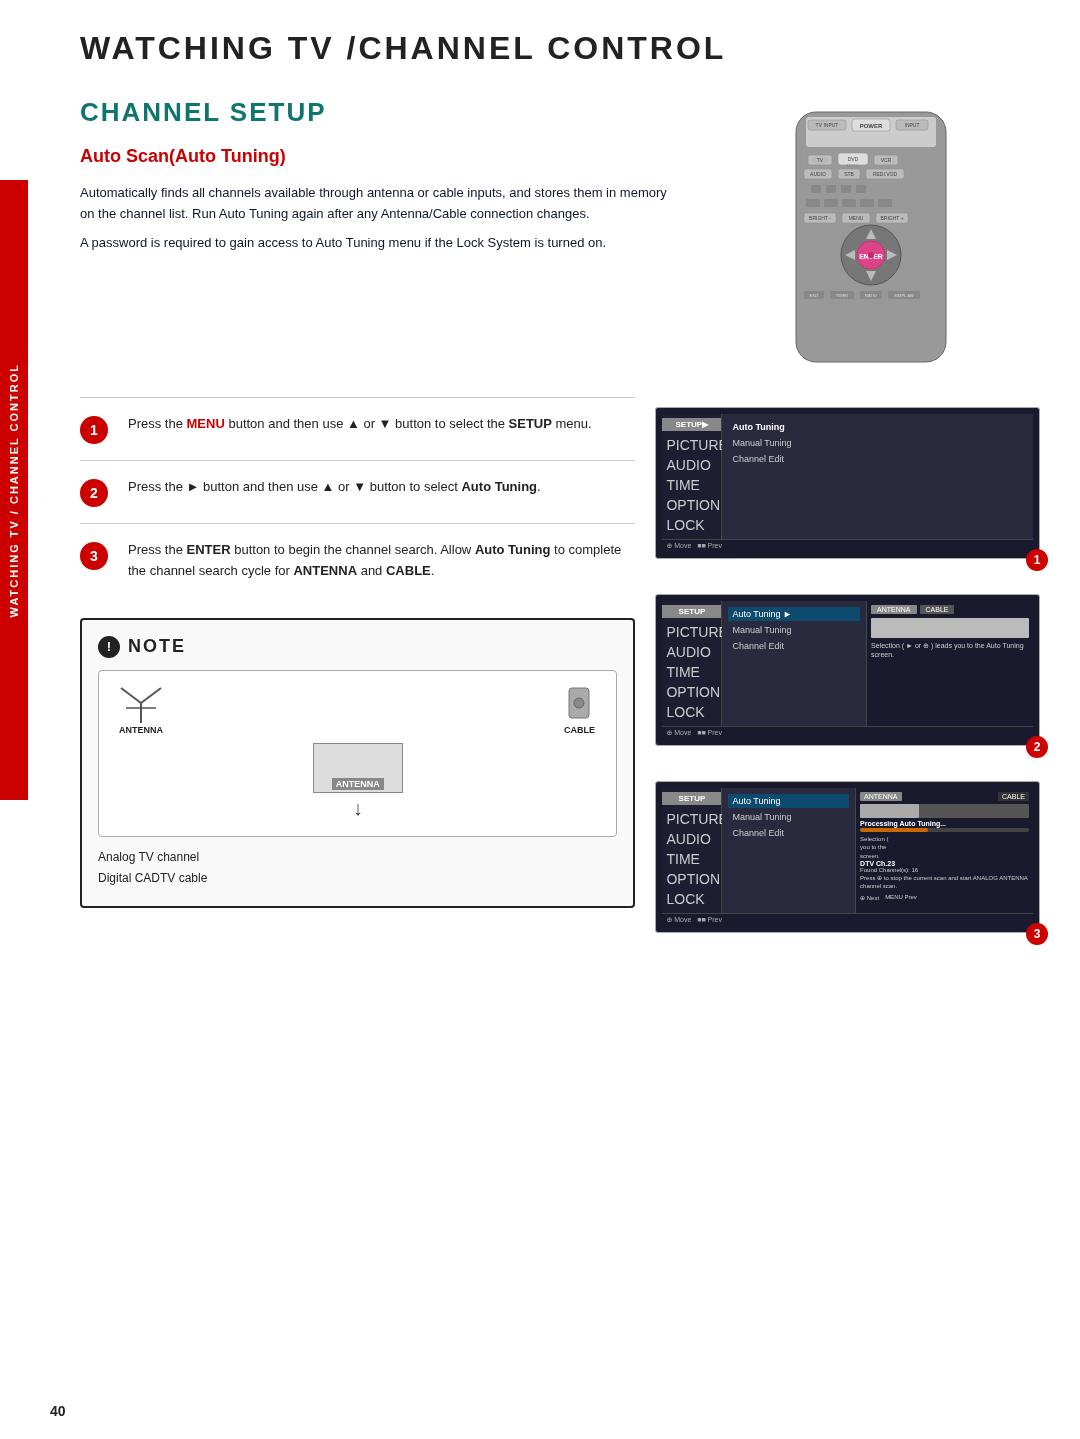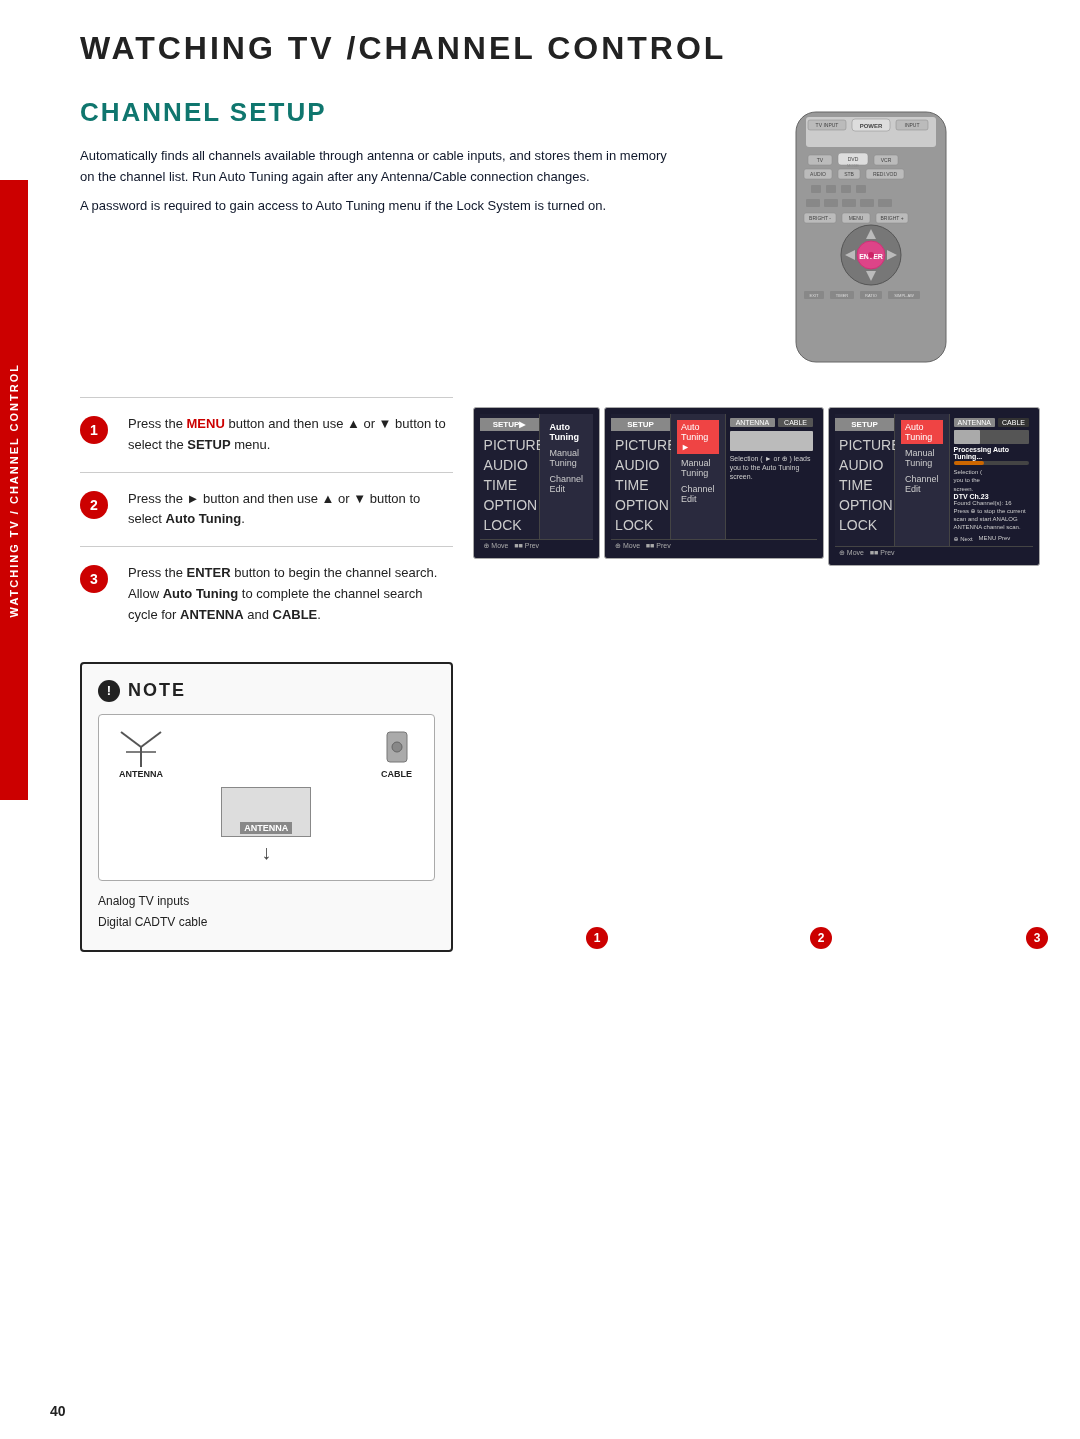--- a/index.html
+++ b/index.html
@@ -275,21 +275,21 @@
       padding: 2px 4px;
       margin-bottom: 2px;
     }
 
     .menu-main .menu-option.highlighted {
       color: #fff;
       font-weight: bold;
     }
 
     .menu-main .menu-option.selected {
-      background: #ef4444;
+      background: #0c4a6e;
       color: #fff;
     }
 
     .screenshot-footer {
       background: #1a1a2e;
       color: #aaa;
       font-size: 7px;
       padding: 2px 4px;
       border-top: 1px solid #444;
       text-align: left;
@@ -317,22 +317,22 @@
       margin-top: 0;
     }
 
     .steps-col {
       flex: 1.3;
     }
 
     .screenshots-col {
       flex: 0.9;
       display: flex;
-      flex-direction: row;
-      gap: 4px;
+      flex-direction: column;
+      gap: 20px;
       padding-top: 10px;
       justify-content: center;
     }
 
     .ss-wrapper {
       position: relative;
       margin-bottom: 15px;
     }
 
     .ss-num {
@@ -358,20 +358,21 @@
   <span class="side-tab-text">WATCHING TV / CHANNEL CONTROL</span>
 </div>
 
 <div class="main-content">
 
   <h1 class="page-title">WATCHING TV /CHANNEL CONTROL</h1>
 
   <div class="top-section">
     <div class="top-left">
       <h2 class="channel-setup-title">CHANNEL SETUP</h2>
+      <h3 class="auto-scan-title">Auto Scan(Auto Tuning)</h3>
       <div class="description-text">
         <p>Automatically finds all channels available through antenna or cable inputs, and stores them in memory on the channel list. Run Auto Tuning again after any Antenna/Cable connection changes.</p>
         <p>A password is required to gain access to Auto Tuning menu if the Lock System is turned on.</p>
       </div>
     </div>
 
     <div class="top-right">
       <svg class="remote-svg" viewBox="0 0 170 260" xmlns="http://www.w3.org/2000/svg">
 
         <rect x="10" y="5" width="150" height="250" rx="20" ry="20" fill="#999" stroke="#666" stroke-width="1"></rect>
@@ -497,21 +498,21 @@
             </div>
           </div>
           <div style="text-align:center;">
             <div class="antenna-box">
               <span class="antenna-label-inner">ANTENNA</span>
             </div>
           </div>
           <div class="arrow-down">↓</div>
         </div>
         <ul class="note-list">
-          <li>Analog TV inputs</li>
+          <li>Analog TV channel</li>
           <li>Digital CADTV cable</li>
         </ul>
       </div>
     </div>
 
     <div class="screenshots-col">
 
       <div class="ss-wrapper">
         <div class="screenshot-panel">
           <div class="screenshot-inner">

